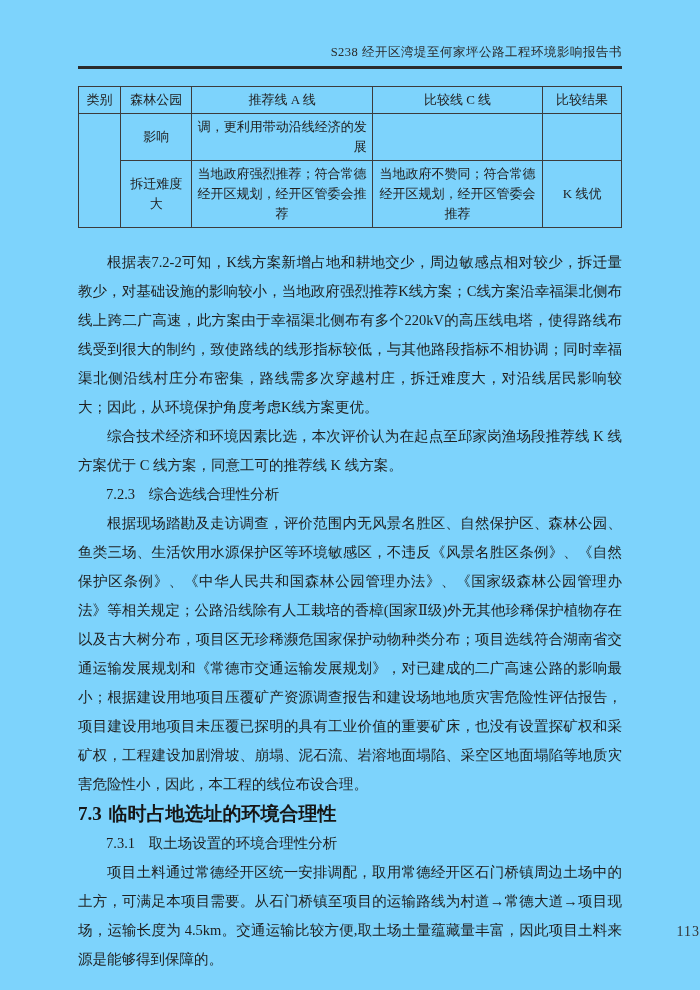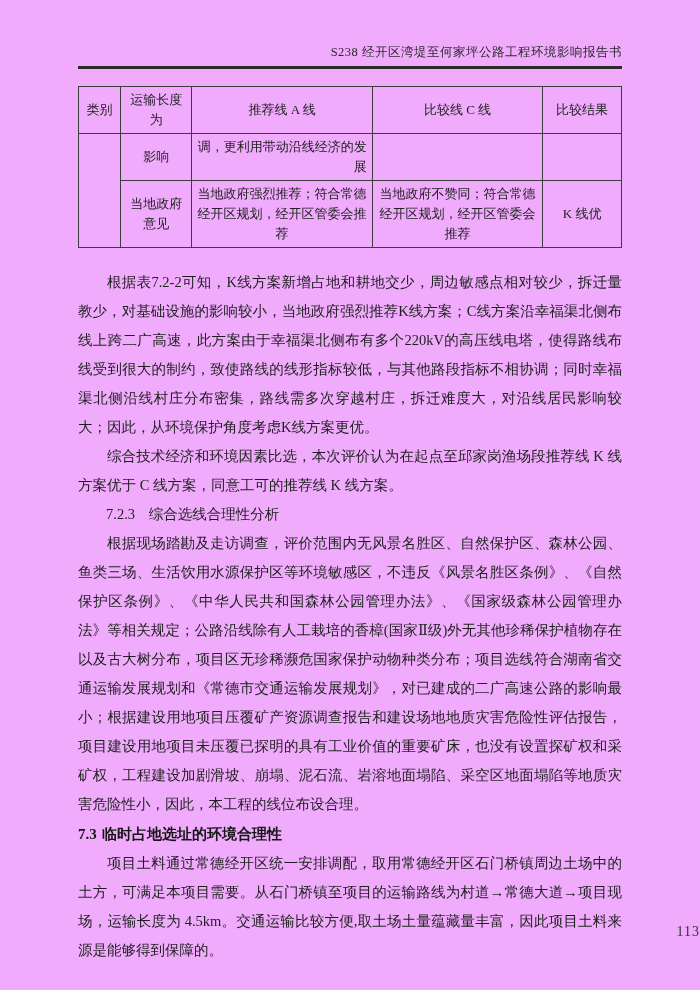--- a/index.html
+++ b/index.html
@@ -4,21 +4,21 @@
 <style>
   * { margin: 0; padding: 0; box-sizing: border-box; }
   html, body { background: #e8e8e8; }
   body { font-family: "Liberation Serif", "DejaVu Serif", serif; }
 
   .page {
     position: relative;
     width: 700px;
     height: 990px;
     margin: 0 auto;
-    background: #f0abfc;
+    background: #7dd3fc;
     color: #1f1f1f;
     padding: 44px 78px 0 78px;
     overflow: hidden;
   }
 
   .running-header {
     text-align: right;
     font-size: 12.5px;
     line-height: 16px;
     color: #2a2a2a;
@@ -56,21 +56,21 @@
   .body-text {
     margin-top: 20px;
     font-size: 14.5px;
     line-height: 29px;
     text-align: justify;
     color: #1f1f1f;
   }
   .para { text-indent: 2em; }
   .heading-l3 { font-weight: normal; font-size: 14.5px; line-height: 29px; }
   .heading-l3 .sec-num { margin-right: 0.95em; margin-left: 28px; }
-  .heading-l2 { font-weight: bold; font-size: 15px; line-height: 30px; color: #161616; }
+  .heading-l2 { font-weight: bold; font-size: 19px; line-height: 30px; color: #161616; }
   .heading-l2 .sec-num { margin-right: 0.35em; }
 
   .page-footer {
     position: absolute;
     bottom: 50px;
     left: 0;
     width: 100%;
     text-align: right;
     font-size: 14px;
     color: #333;
@@ -91,52 +91,53 @@
     <colgroup>
       <col class="c-cat">
         <col class="c-item">
         <col class="c-linea">
         <col class="c-linec">
         <col class="c-result">
     </colgroup>
     <thead>
       <tr>
         <th>类别</th>
-        <th>运输长度为</th>
+        <th>森林公园</th>
         <th>推荐线 A 线</th>
         <th>比较线 C 线</th>
         <th>比较结果</th>
       </tr>
     </thead>
     <tbody>
       <tr>
         <td rowspan="2"></td>
         <td>影响</td>
         <td style="text-align:right;">调，更利用带动沿线经济的发展</td>
         <td></td>
         <td></td>
       </tr>
       <tr>
-        <td>当地政府意见</td>
+        <td>拆迁难度大</td>
         <td>当地政府强烈推荐；符合常德经开区规划，经开区管委会推荐</td>
         <td>当地政府不赞同；符合常德经开区规划，经开区管委会推荐</td>
         <td>K 线优</td>
       </tr>
     </tbody>
   </table>
 
   <div class="body-text">
     <p class="para">根据表7.2-2可知，K线方案新增占地和耕地交少，周边敏感点相对较少，拆迁量教少，对基础设施的影响较小，当地政府强烈推荐K线方案；C线方案沿幸福渠北侧布线上跨二广高速，此方案由于幸福渠北侧布有多个220kV的高压线电塔，使得路线布线受到很大的制约，致使路线的线形指标较低，与其他路段指标不相协调；同时幸福渠北侧沿线村庄分布密集，路线需多次穿越村庄，拆迁难度大，对沿线居民影响较大；因此，从环境保护角度考虑K线方案更优。</p>
     <p class="para">综合技术经济和环境因素比选，本次评价认为在起点至邱家岗渔场段推荐线 K 线方案优于 C 线方案，同意工可的推荐线 K 线方案。</p>
 
     <h3 class="heading-l3"><span class="sec-num">7.2.3</span><span>综合选线合理性分析</span></h3>
 
     <p class="para">根据现场踏勘及走访调查，评价范围内无风景名胜区、自然保护区、森林公园、鱼类三场、生活饮用水源保护区等环境敏感区，不违反《风景名胜区条例》、《自然保护区条例》、《中华人民共和国森林公园管理办法》、《国家级森林公园管理办法》等相关规定；公路沿线除有人工栽培的香樟(国家Ⅱ级)外无其他珍稀保护植物存在以及古大树分布，项目区无珍稀濒危国家保护动物种类分布；项目选线符合湖南省交通运输发展规划和《常德市交通运输发展规划》，对已建成的二广高速公路的影响最小；根据建设用地项目压覆矿产资源调查报告和建设场地地质灾害危险性评估报告，项目建设用地项目未压覆已探明的具有工业价值的重要矿床，也没有设置探矿权和采矿权，工程建设加剧滑坡、崩塌、泥石流、岩溶地面塌陷、采空区地面塌陷等地质灾害危险性小，因此，本工程的线位布设合理。</p>
 
     <h2 class="heading-l2"><span class="sec-num">7.3</span><span>临时占地选址的环境合理性</span></h2>
 
+    <h3 class="heading-l3"><span class="sec-num">7.3.1</span><span>取土场设置的环境合理性分析</span></h3>
 
     <p class="para">项目土料通过常德经开区统一安排调配，取用常德经开区石门桥镇周边土场中的土方，可满足本项目需要。从石门桥镇至项目的运输路线为村道→常德大道→项目现场，运输长度为 4.5km。交通运输比较方便,取土场土量蕴藏量丰富，因此项目土料来源是能够得到保障的。</p>
   </div>
 
   <div class="page-footer">113</div>
 
 </div>
 
 </body></html>

